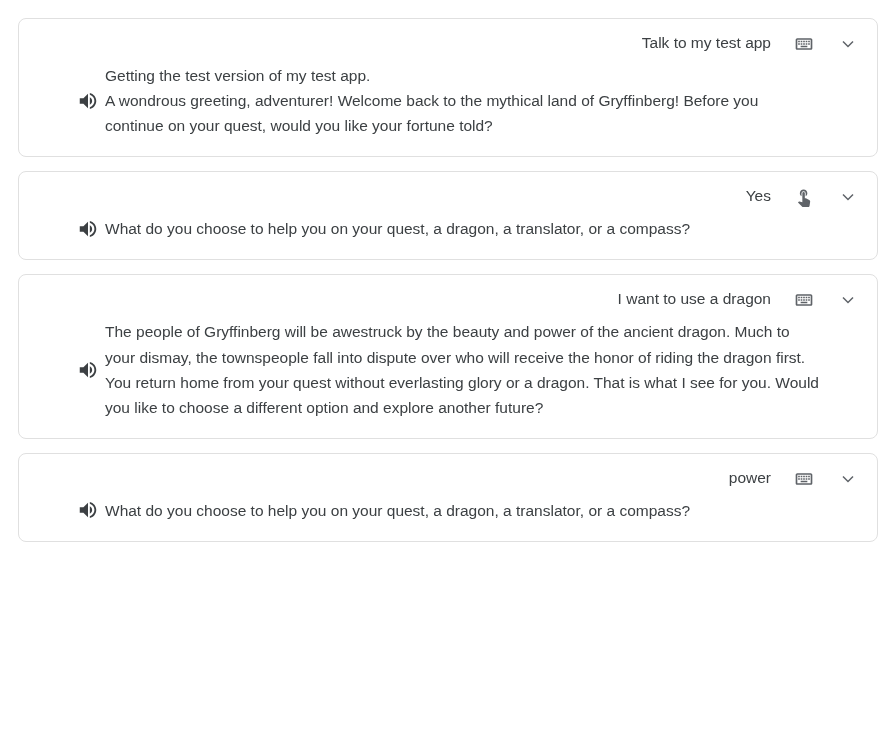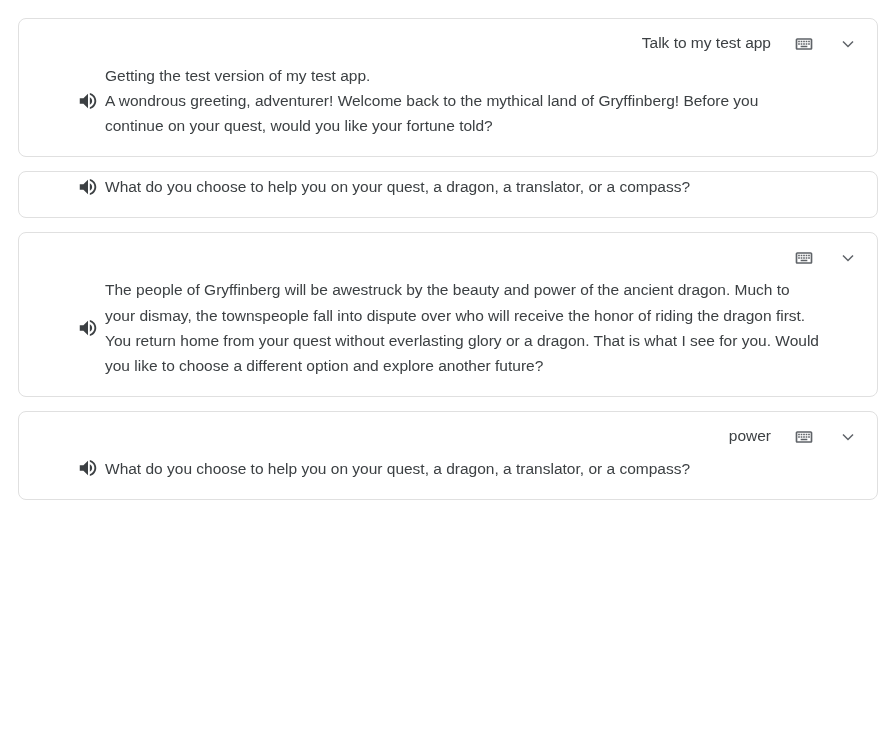--- a/index.html
+++ b/index.html
@@ -109,34 +109,48 @@
               <path d="M3 9v6h4l5 5V4L7 9H3zm13.5 3c0-1.77-1.02-3.29-2.5-4.03v8.05c1.48-.73 2.5-2.25 2.5-4.02zM14 3.23v2.06c2.89.86 5 3.54 5 6.71s-2.11 5.85-5 6.71v2.06c4.01-.91 7-4.49 7-8.77s-2.99-7.86-7-8.77z"></path>
             </svg>
         </span>
       </div>
       <div class="response-text">Getting the test version of my test app.
 A wondrous greeting, adventurer! Welcome back to the mythical land of Gryffinberg! Before you continue on your quest, would you like your fortune told?</div>
     </div>
   </div>
 
   <div class="card">
+    <div class="card-header">
+      <span class="user-text">Yes</span>
+      <span class="input-icon">
+        <svg width="20" height="20" viewBox="0 0 24 24" fill="#5f6368">
+            <path d="M9 11.24V7.5a2.5 2.5 0 015 0v3.74c1.21-.81 2-2.18 2-3.74C16 5.01 13.99 3 11.5 3S7 5.01 7 7.5c0 1.56.79 2.93 2 3.74zm9.84 4.63l-4.54-2.26c-.17-.07-.35-.11-.54-.11H13v-6a1.5 1.5 0 00-3 0v10.74l-3.44-.72a1 1 0 00-.97.28l-.8.81 5.08 5.08c.27.27.65.42 1.04.42h6.3c.75 0 1.33-.55 1.44-1.29l.74-5.17c.09-.66-.23-1.31-.83-1.61z"></path>
+          </svg>
+      </span>
+      <span class="chevron">
+        <svg width="20" height="20" viewBox="0 0 24 24" fill="none" stroke="#5f6368" stroke-width="1.8">
+            <path d="M6 9l6 6 6-6"></path>
+          </svg>
+      </span>
+    </div>
     <div class="card-body">
       <div class="speaker-col">
         <span class="speaker-icon">
           <svg width="22" height="22" viewBox="0 0 24 24" fill="#3c4043">
               <path d="M3 9v6h4l5 5V4L7 9H3zm13.5 3c0-1.77-1.02-3.29-2.5-4.03v8.05c1.48-.73 2.5-2.25 2.5-4.02zM14 3.23v2.06c2.89.86 5 3.54 5 6.71s-2.11 5.85-5 6.71v2.06c4.01-.91 7-4.49 7-8.77s-2.99-7.86-7-8.77z"></path>
             </svg>
         </span>
       </div>
       <div class="response-text">What do you choose to help you on your quest, a dragon, a translator, or a compass?</div>
     </div>
   </div>
 
   <div class="card">
     <div class="card-header">
+      <span class="user-text">I want to use a dragon</span>
       <span class="input-icon">
         <svg width="20" height="20" viewBox="0 0 24 24" fill="#5f6368">
             <path d="M20 5H4c-1.1 0-2 .9-2 2v10c0 1.1.9 2 2 2h16c1.1 0 2-.9 2-2V7c0-1.1-.9-2-2-2zm0 12H4V7h16v10zM5 8h2v2H5V8zm3 0h2v2H8V8zm3 0h2v2h-2V8zm3 0h2v2h-2V8zm3 0h2v2h-2V8zM5 11h2v2H5v-2zm3 0h2v2H8v-2zm3 0h2v2h-2v-2zm3 0h2v2h-2v-2zm3 0h2v2h-2v-2zM8 14h8v2H8v-2z"></path>
           </svg>
       </span>
       <span class="chevron">
         <svg width="20" height="20" viewBox="0 0 24 24" fill="none" stroke="#5f6368" stroke-width="1.8">
             <path d="M6 9l6 6 6-6"></path>
           </svg>
       </span>

